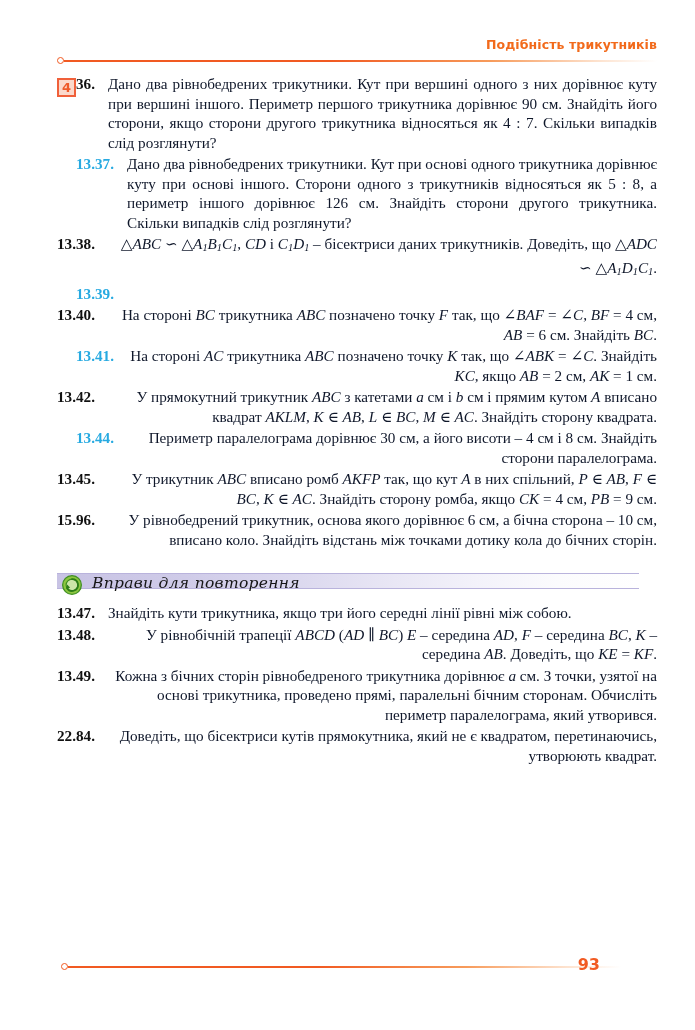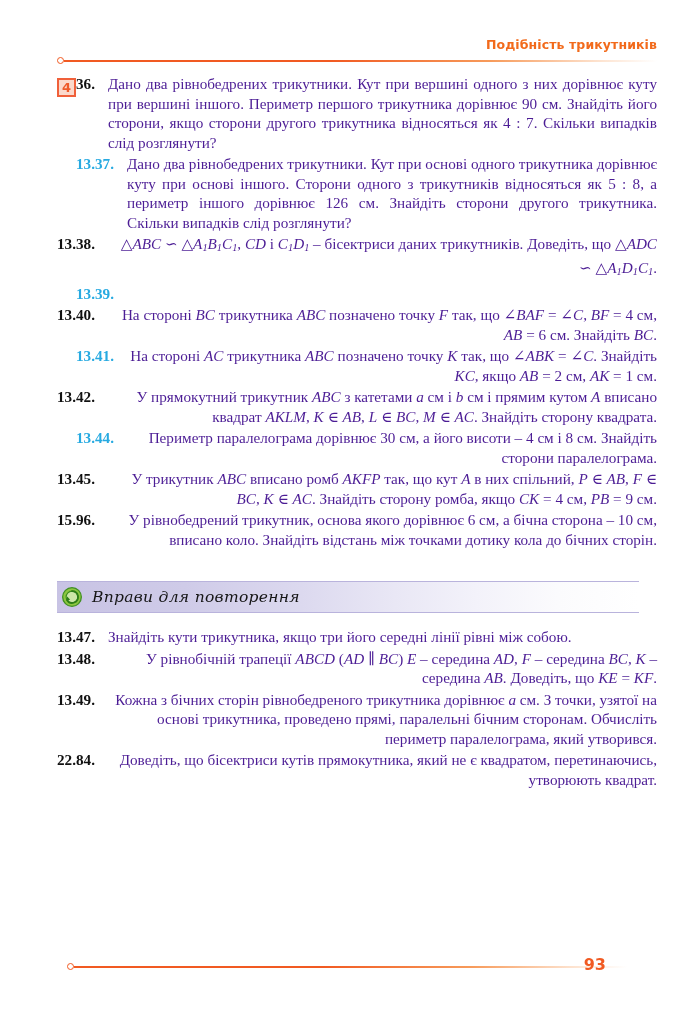--- a/index.html
+++ b/index.html
@@ -57,21 +57,21 @@
     height: 7px;
     border: 1.6px solid #F15A22;
     border-radius: 50%;
     background: #ffffff;
     box-sizing: border-box;
   }
 
   
   .footer {
     position: absolute;
-    left: 10px;
+    left: 4px;
     top: 955px;
     width: 632px;
     height: 30px;
   }
   .footer .rule-wrap {
     left: 57px;
     top: 8px;
     width: 560px;
   }
   .footer .rule-line {
@@ -117,21 +117,21 @@
     color: #27AAE1;
     margin-left: 19px;
   }
   .ex-body {
     flex: 1 1 auto;
     font-size: 15.2px;
     line-height: 19.5px;
     text-align: justify;
     text-justify: inter-word;
     hyphens: manual;
-    color: #4c1d95;
+    color: #0f172a;
   }
   .ex-body.nojust {
     text-align: right;
   }
 
   
   i.m {
     font-style: italic;
     font-family: "Liberation Serif", serif;
   }
@@ -158,37 +158,36 @@
     line-height: 15px;
     text-align: center;
   }
   .ex.has-badge .ex-num {
     
   }
 
   
   .banner {
     position: relative;
-    margin: 32px 0 14px 0;
+    margin: 24px 0 14px 0;
     left: 57px;
     width: 582px;
-    height: 32px;
+    height: 16px;
     background: linear-gradient(to right,
         #C8C3E4 0%,
         #CFCBE8 22%,
         #DCD9EF 42%,
         #E9E7F5 58%,
         #F3F2FA 72%,
         #FBFBFD 86%,
         #ffffff 100%);
     border-top: 1px solid #B9B3DC;
     border-bottom: 1px solid #B9B3DC;
     box-sizing: border-box;
     display: flex;
-    align-items: center;
   }
   .banner-icon {
     flex: 0 0 auto;
     margin-left: 4px;
     margin-right: 9px;
     width: 22px;
     height: 22px;
     display: block;
   }
   .banner-label {

